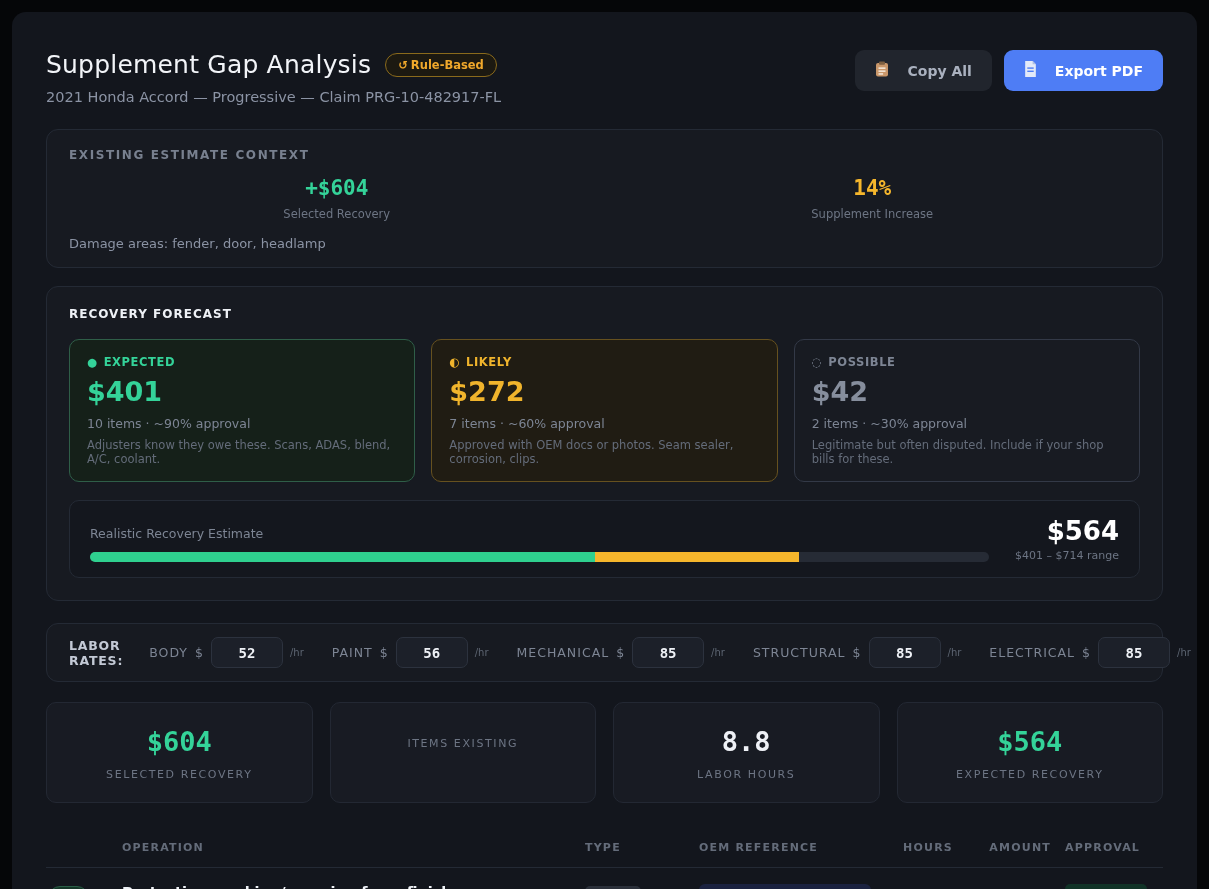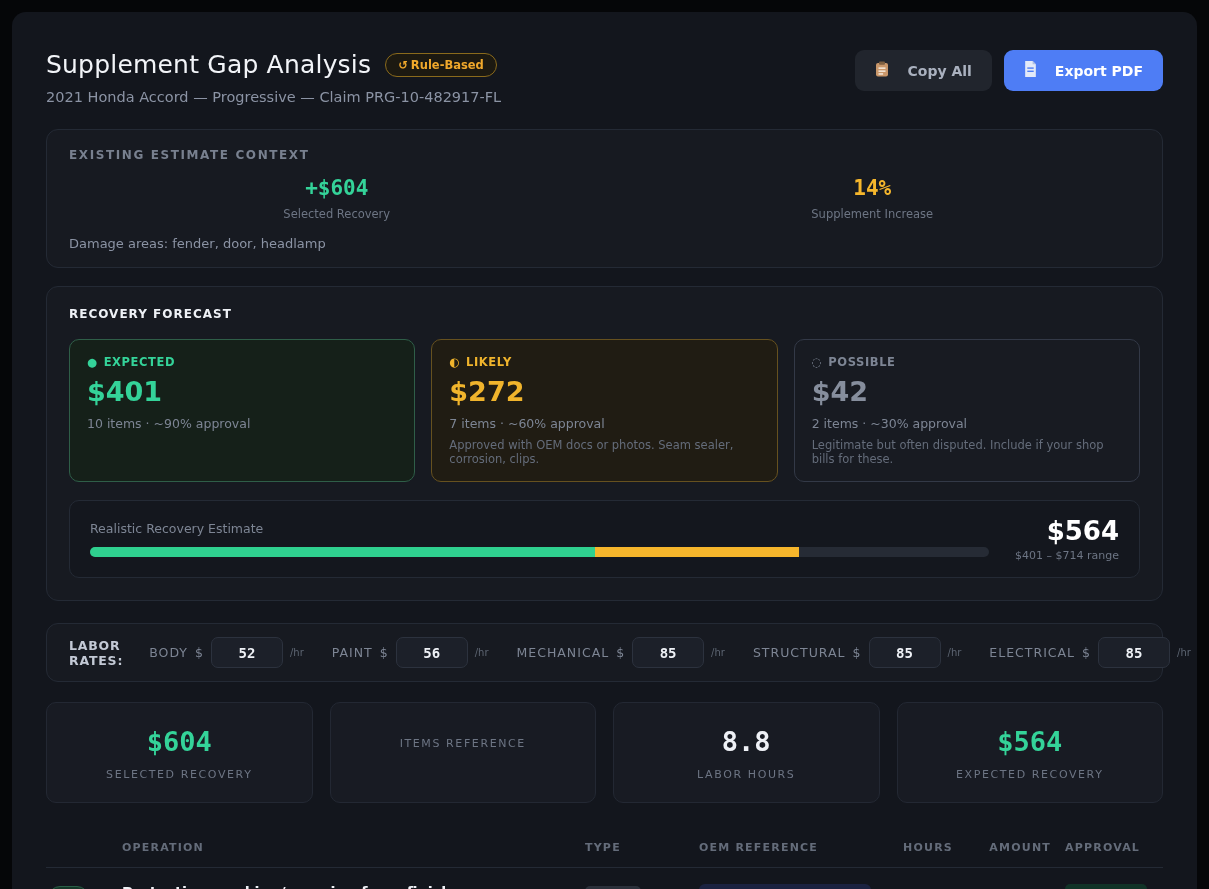--- a/index.html
+++ b/index.html
@@ -47,21 +47,21 @@
   .tier-meta { font-size:12.5px; color:#7d8594; margin-top:9px; }
   .tier-desc { font-size:11.5px; color:#646c7a; margin-top:7px; }
   .tier-expected { border-color:#2f5e48; background:#152019; }
   .tier-expected .tier-head, .tier-expected .tier-amount { color:#34d399; }
   .tier-likely { border-color:#66511f; background:#201c13; }
   .tier-likely .tier-head, .tier-likely .tier-amount { color:#f0b42c; }
   .tier-possible .tier-head { color:#7d8594; }
   .tier-possible .tier-amount { color:#868e9d; }
 
   .estimate { margin-top:18px; border:1px solid #242a35; background:#14171e; border-radius:10px;
-    padding:15px 20px; display:flex; align-items:center; gap:26px; }
+    padding:15px 20px; display:flex; align-items:flex-end; gap:26px; }
   .est-left { flex:1; }
   .est-label { font-size:12.5px; color:#7d8594; margin-bottom:11px; }
   .bar { height:10px; border-radius:999px; background:#262b35; overflow:hidden; display:flex; }
   .seg-expected { background:#2fd08f; height:100%; }
   .seg-likely { background:#f6b62c; height:100%; }
   .est-right { text-align:right; white-space:nowrap; }
   .est-total { font-size:26px; font-weight:bold; color:#ffffff; }
   .est-range { font-size:11px; color:#6d7584; margin-top:3px; }
 
   
@@ -164,20 +164,21 @@
   <div class="card forecast">
     <div class="fc-title">RECOVERY FORECAST</div>
     <div class="tiers">
       <div class="tier tier-expected">
         <div class="tier-head">
             <span>●</span>
             <span>EXPECTED</span>
           </div>
         <div class="tier-amount">$401</div>
         <div class="tier-meta">10 items · ~90% approval</div>
+        <div class="tier-desc">Adjusters know they owe these. Scans, ADAS, blend, A/C, coolant.</div>
       </div>
       <div class="tier tier-likely">
         <div class="tier-head">
             <span>◐</span>
             <span>LIKELY</span>
           </div>
         <div class="tier-amount">$272</div>
         <div class="tier-meta">7 items · ~60% approval</div>
         <div class="tier-desc">Approved with OEM docs or photos. Seam sealer, corrosion, clips.</div>
       </div>
@@ -240,21 +241,21 @@
       <span class="rate-unit">/hr</span>
     </span>
   </div>
 
   <div class="summary">
     <div class="sum-card">
       <div class="sum-value sum-green">$604</div>
       <div class="sum-label">SELECTED RECOVERY</div>
     </div>
     <div class="sum-card">
-      <div class="sum-label">ITEMS REFERENCE</div>
+      <div class="sum-label">ITEMS EXISTING</div>
     </div>
     <div class="sum-card">
       <div class="sum-value">8.8</div>
       <div class="sum-label">LABOR HOURS</div>
     </div>
     <div class="sum-card">
       <div class="sum-value sum-green">$564</div>
       <div class="sum-label">EXPECTED RECOVERY</div>
     </div>
   </div>

